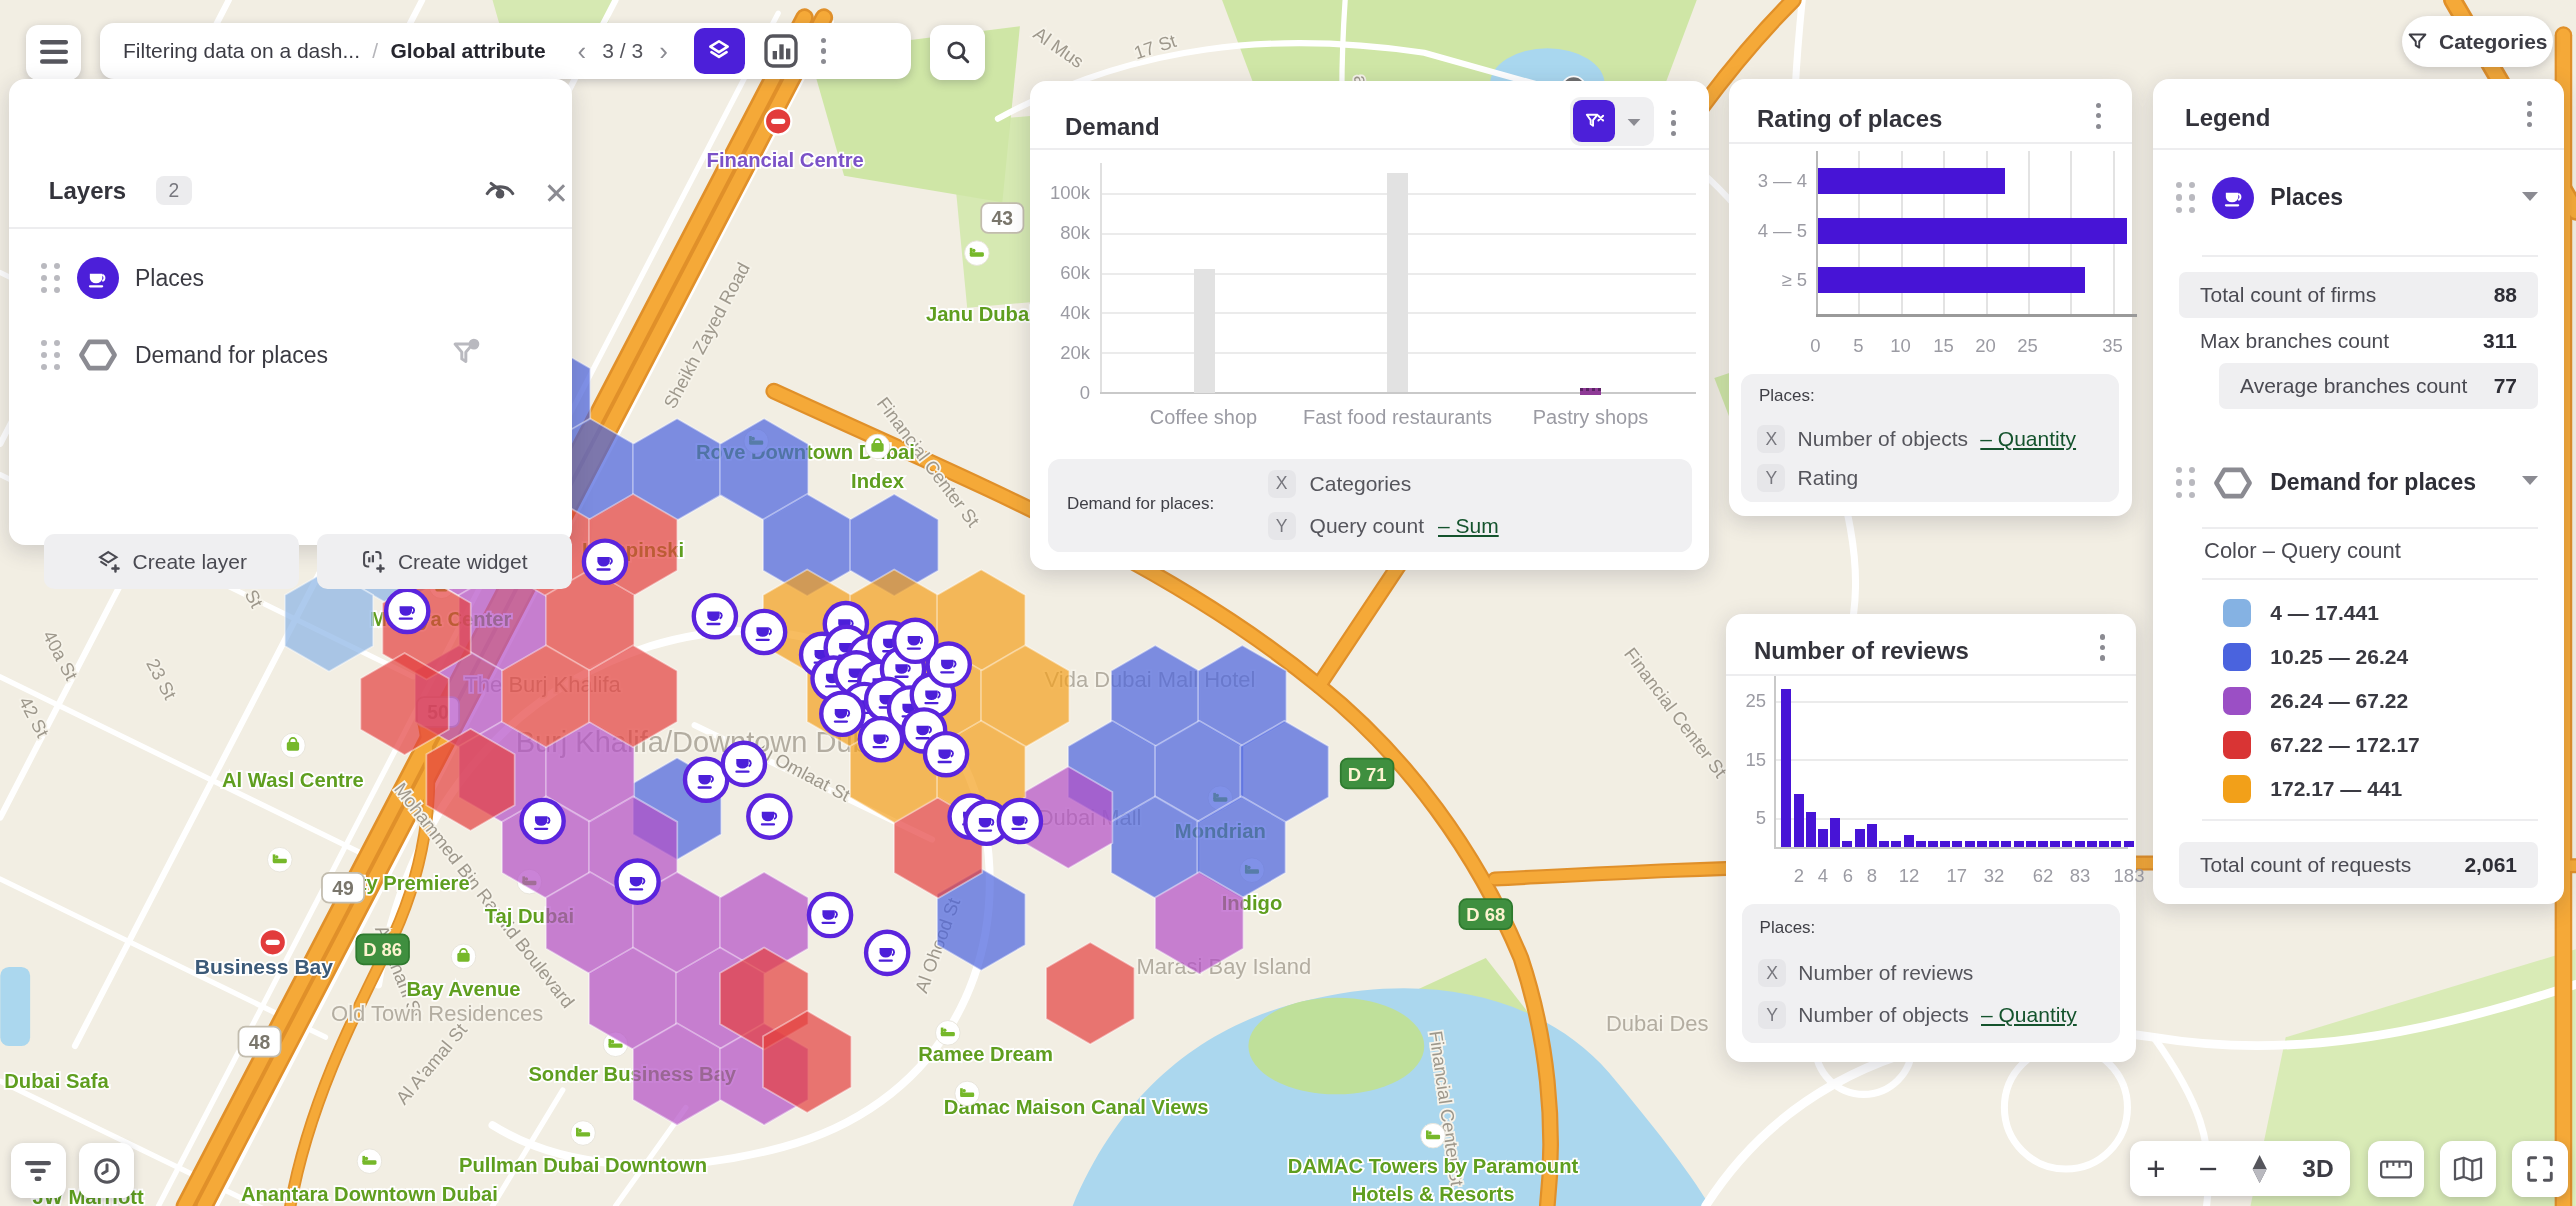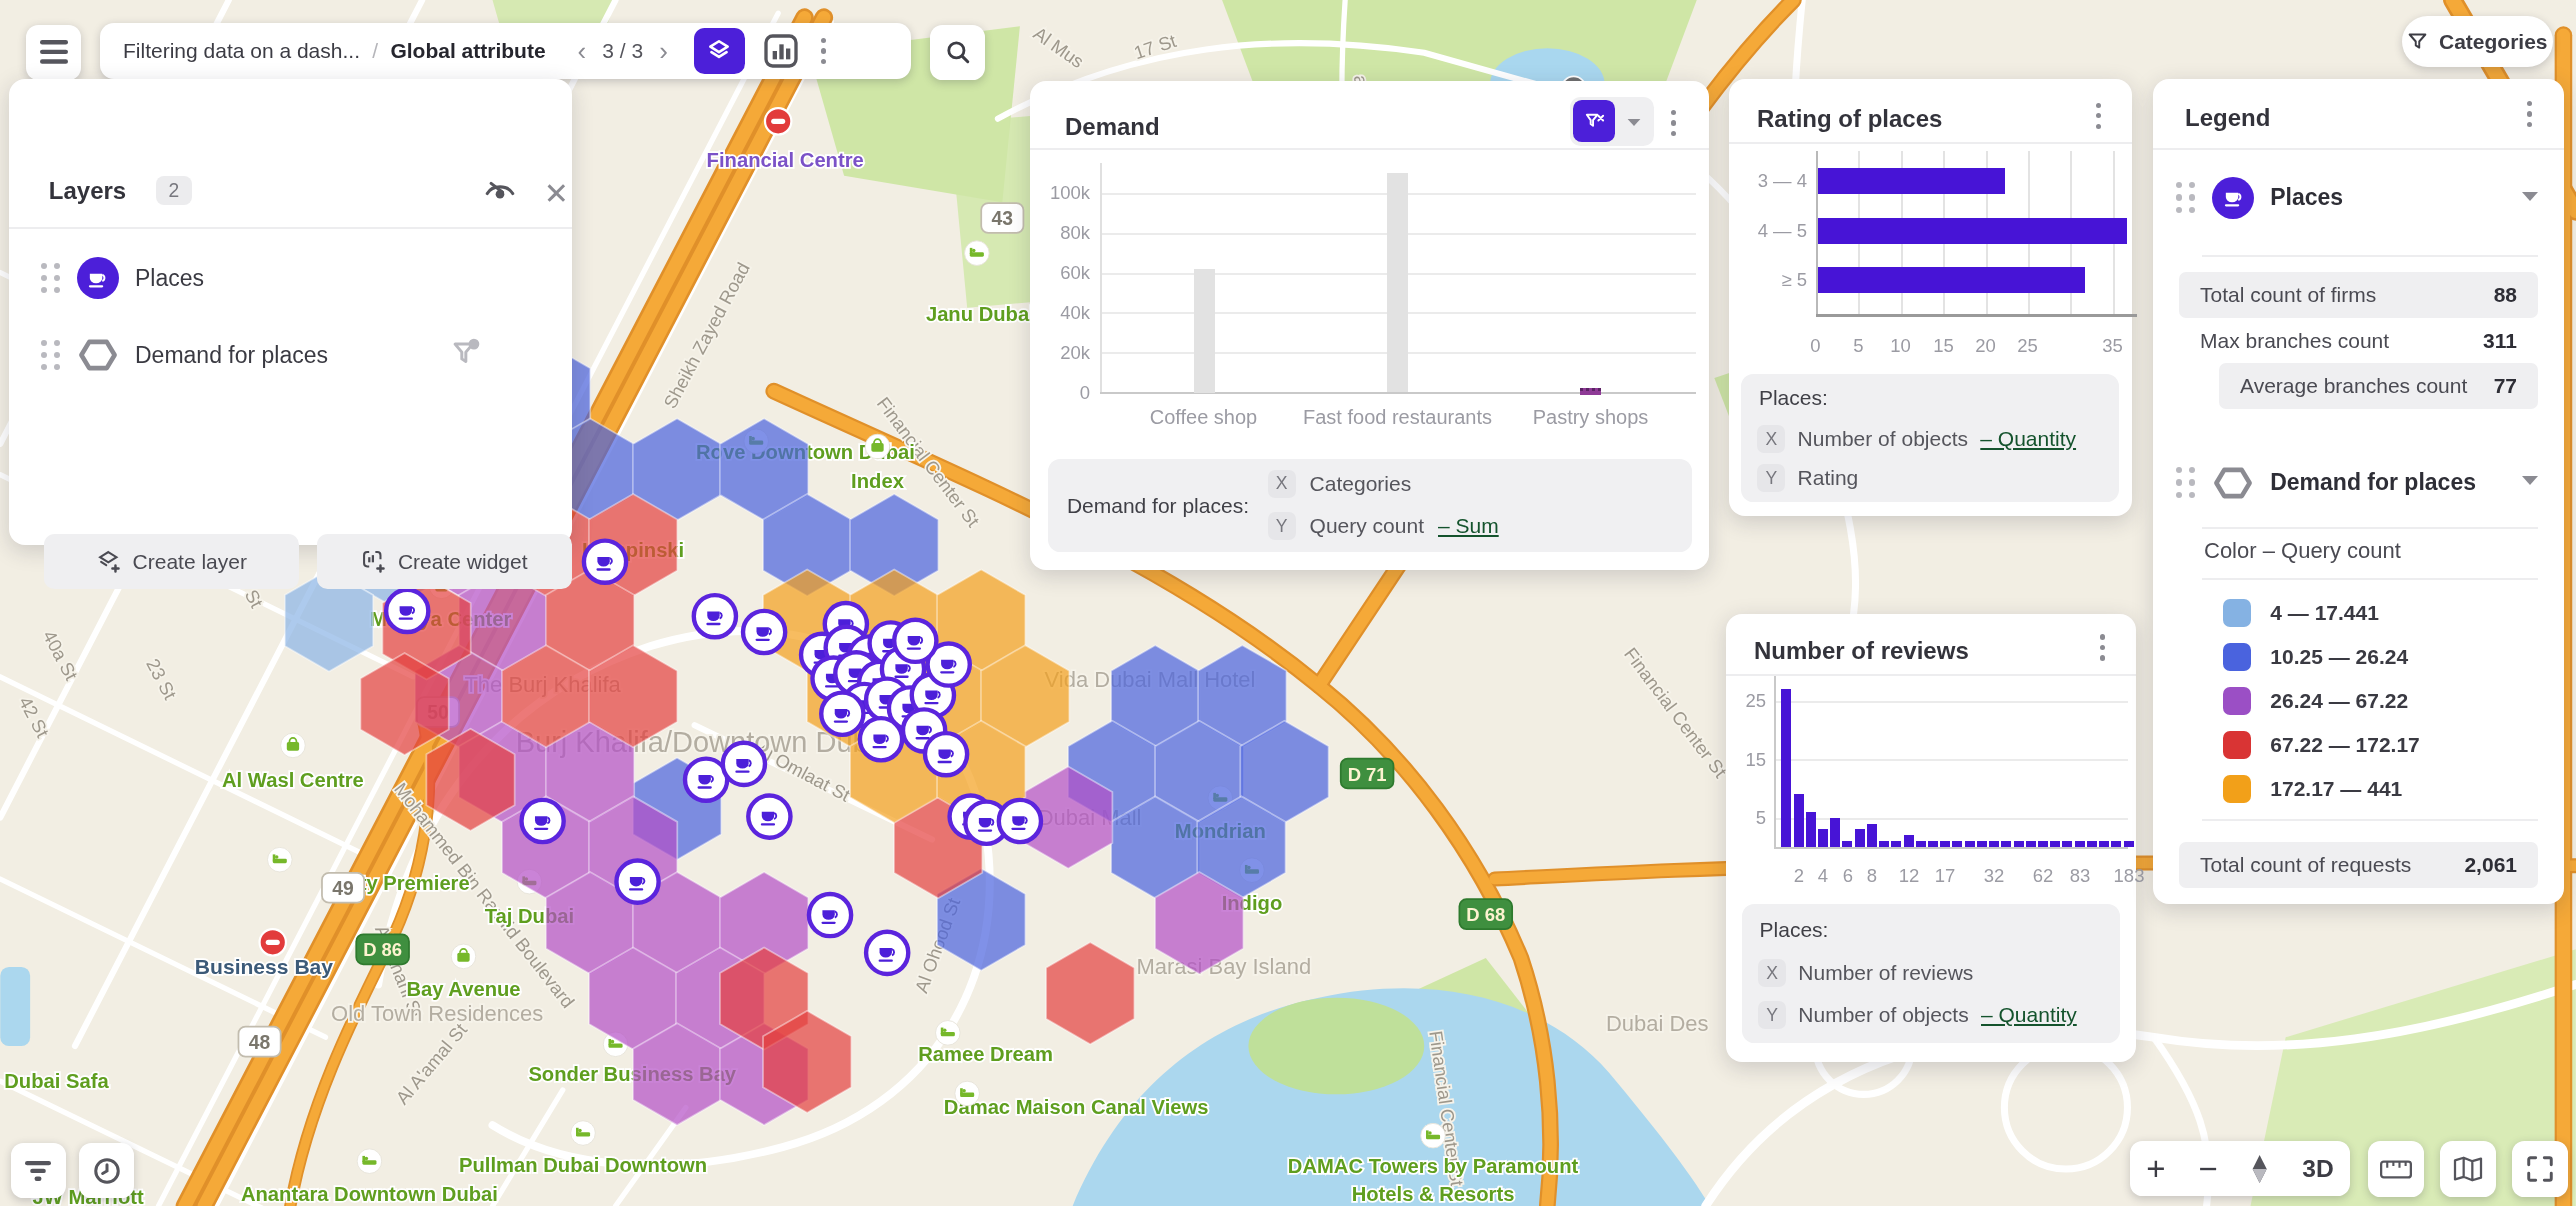--- a/index.html
+++ b/index.html
@@ -10,21 +10,21 @@
          box-shadow:0 5.3px 21px rgba(40,40,60,.18);}
   .panel-title{font-size:24px;font-weight:700;color:#33333b;}
   .hdr-divider{position:absolute;left:0;right:0;height:1.8px;background:#ededef;}
   .kebab{position:absolute;width:35px;height:35px;display:flex;flex-direction:column;
          align-items:center;justify-content:center;gap:5.3px;cursor:pointer;}
   .kebab i{width:5.3px;height:5.3px;border-radius:50%;background:#8b8b92;display:block;}
   .chip{display:inline-flex;width:28px;height:28px;border-radius:7px;background:#e6e6e9;
         color:#77777e;font-size:17.6px;align-items:center;justify-content:center;flex:none;}
   .chip-label{font-size:21px;color:#55555c;white-space:nowrap;}
   .chip-dim{color:#14532d;text-decoration:underline;}
-  .src-label{font-size:21px;color:#3f3f46;}
+  .src-label{font-size:17px;color:#3f3f46;}
   .footer-box{position:absolute;background:#f0f0f2;border-radius:12.3px;}
   .gridline-h{position:absolute;height:1.8px;background:#ebebeb;}
   .gridline-v{position:absolute;width:1.8px;background:#e3e3e3;}
   .ytick,.xtick{position:absolute;font-size:18.5px;color:#9b9ba3;white-space:nowrap;}
   .bar-v{position:absolute;background:#e2e2e2;}
   .bar-h{position:absolute;background:#4714d6;}
   .round-btn{position:absolute;background:#fff;border-radius:12.3px;
              box-shadow:0 2.6px 8.8px rgba(40,40,60,.22);display:flex;align-items:center;
              justify-content:center;cursor:pointer;}
   .row-item{position:absolute;display:flex;align-items:center;gap:16px;}
@@ -769,21 +769,21 @@
       <div class="bar-h" style="left: 129px; width: 10px; top: 215px; height: 17.5px; background: rgb(71, 20, 214);"></div>
       <div class="bar-h" style="left: 141px; width: 10px; top: 210px; height: 23.4px; background: rgb(71, 20, 214);"></div>
       <div class="xtick" style="left: 124px; width: 44px; top: 251px; text-align: center;">8</div>
       <div class="bar-h" style="left: 153px; width: 10px; top: 227px; height: 5.8px; background: rgb(71, 20, 214);"></div>
       <div class="bar-h" style="left: 165px; width: 10px; top: 227px; height: 5.8px; background: rgb(71, 20, 214);"></div>
       <div class="bar-h" style="left: 178px; width: 10px; top: 221px; height: 11.7px; background: rgb(71, 20, 214);"></div>
       <div class="xtick" style="left: 161px; width: 44px; top: 251px; text-align: center;">12</div>
       <div class="bar-h" style="left: 190px; width: 10px; top: 227px; height: 5.8px; background: rgb(71, 20, 214);"></div>
       <div class="bar-h" style="left: 202px; width: 10px; top: 227px; height: 5.8px; background: rgb(71, 20, 214);"></div>
       <div class="bar-h" style="left: 214px; width: 10px; top: 227px; height: 5.8px; background: rgb(71, 20, 214);"></div>
-      <div class="xtick" style="left: 197px; width: 44px; top: 251px; text-align: center;">17</div>
+      <div class="xtick" style="left: 197px; width: 44px; top: 251px; text-align: right;">17</div>
       <div class="bar-h" style="left: 226px; width: 10px; top: 227px; height: 5.8px; background: rgb(71, 20, 214);"></div>
       <div class="bar-h" style="left: 239px; width: 10px; top: 227px; height: 5.8px; background: rgb(71, 20, 214);"></div>
       <div class="bar-h" style="left: 251px; width: 10px; top: 227px; height: 5.8px; background: rgb(71, 20, 214);"></div>
       <div class="bar-h" style="left: 263px; width: 10px; top: 227px; height: 5.8px; background: rgb(71, 20, 214);"></div>
       <div class="xtick" style="left: 246px; width: 44px; top: 251px; text-align: center;">32</div>
       <div class="bar-h" style="left: 275px; width: 10px; top: 227px; height: 5.8px; background: rgb(71, 20, 214);"></div>
       <div class="bar-h" style="left: 288px; width: 10px; top: 227px; height: 5.8px; background: rgb(71, 20, 214);"></div>
       <div class="bar-h" style="left: 300px; width: 10px; top: 227px; height: 5.8px; background: rgb(71, 20, 214);"></div>
       <div class="bar-h" style="left: 312px; width: 10px; top: 227px; height: 5.8px; background: rgb(71, 20, 214);"></div>
       <div class="xtick" style="left: 295px; width: 44px; top: 251px; text-align: center;">62</div>

